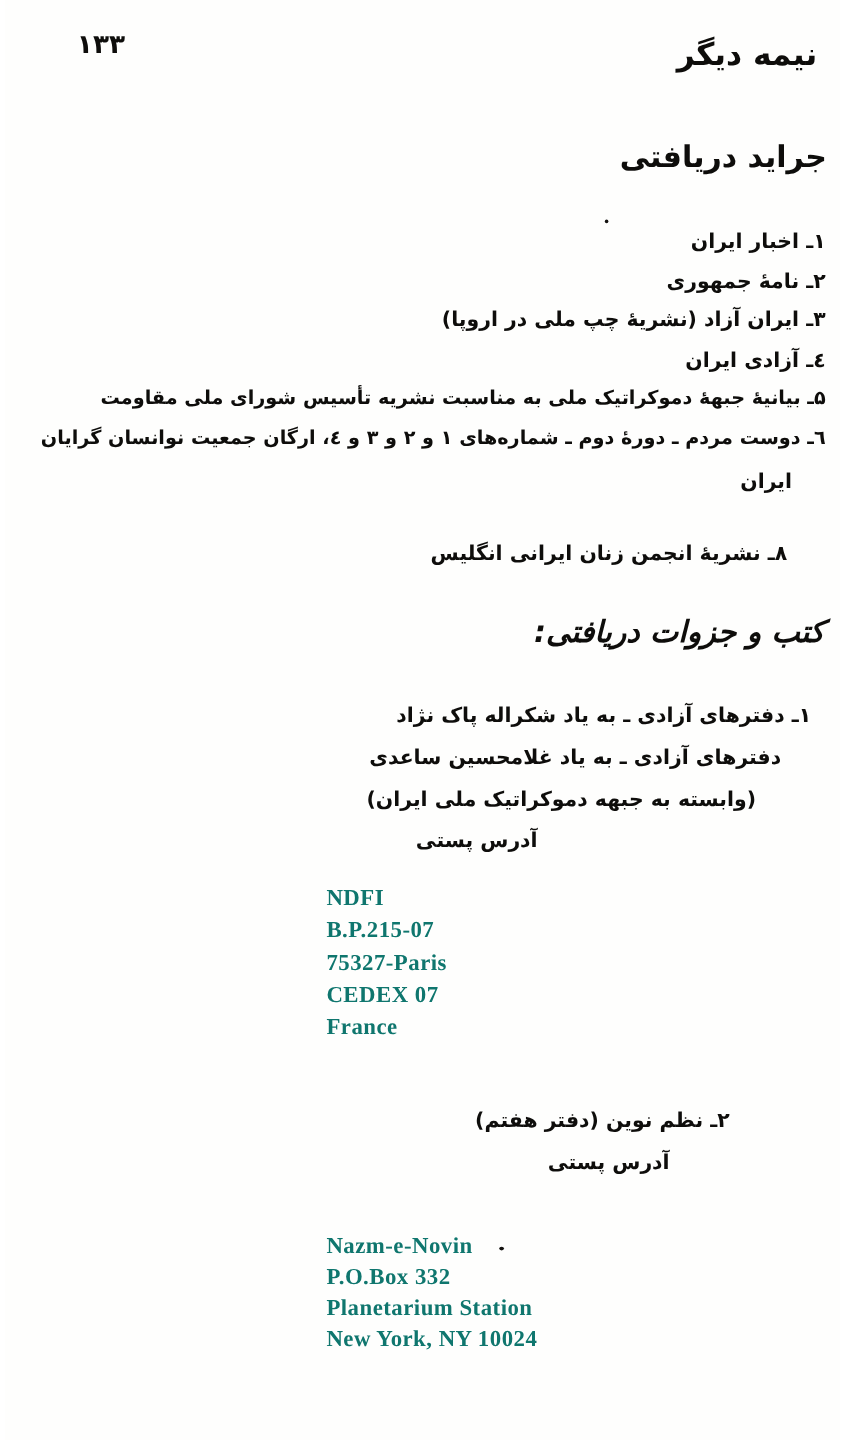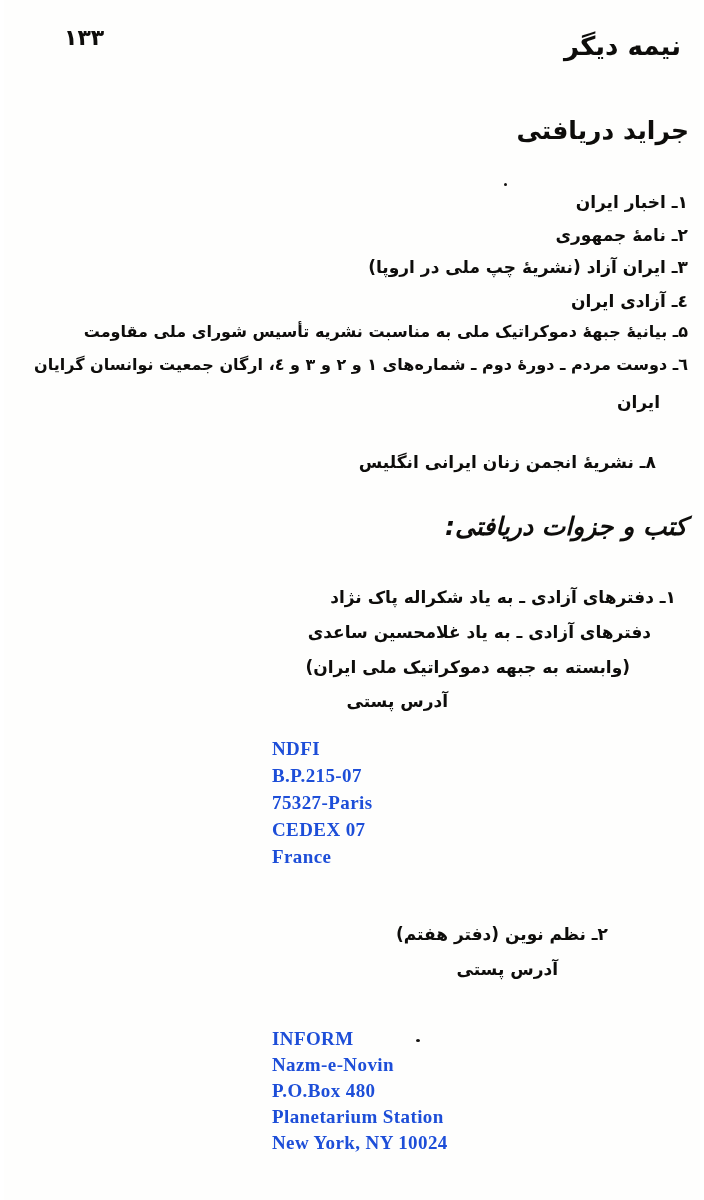--- a/index.html
+++ b/index.html
@@ -29,21 +29,21 @@
   .p8{top:452px;right:44px;}
   .b1l1{top:587px;right:24px;}
   .b1l2{top:622px;right:49px;}
   .b1l3{top:657px;right:70px;}
   .b1l4{top:691px;right:252px;}
   .b2l1{top:924px;right:92px;}
   .b2l2{top:959px;right:142px;}
   .latin-block{
     position:absolute;left:268px;
     font-family:"Liberation Serif",serif;font-weight:bold;
-    font-size:19px;color:#1d4ed8;letter-spacing:0.4px;
+    font-size:19px;color:#0f766e;letter-spacing:0.4px;
   }
   .addr1{top:735px;line-height:27px;}
   .addr2{top:1026px;line-height:26px;}
   .latin-block div{white-space:nowrap;}
   .speck{position:absolute;background:#141210;border-radius:50%;}
   .speck1{left:500px;top:183px;width:3px;height:3px;}
   .speck2{left:412px;top:1039px;width:4px;height:3px;}
 </style>
 </head>
 <body>
@@ -76,23 +76,22 @@
     <div>B.P.215-07</div>
     <div>75327-Paris</div>
     <div>CEDEX 07</div>
     <div>France</div>
   </div>
 
   <div class="fa item b2l1">۲ـ نظم نوین (دفتر هفتم)</div>
   <div class="fa item b2l2">آدرس پستی</div>
 
   <div class="latin-block addr2">
-    <div>INFORM</div>
     <div>Nazm-e-Novin</div>
-    <div>P.O.Box 480</div>
+    <div>P.O.Box 332</div>
     <div>Planetarium Station</div>
     <div>New York, NY 10024</div>
   </div>
 
   <div class="speck speck1"></div>
   <div class="speck speck2"></div>
 
 </div>
 
 </body></html>

